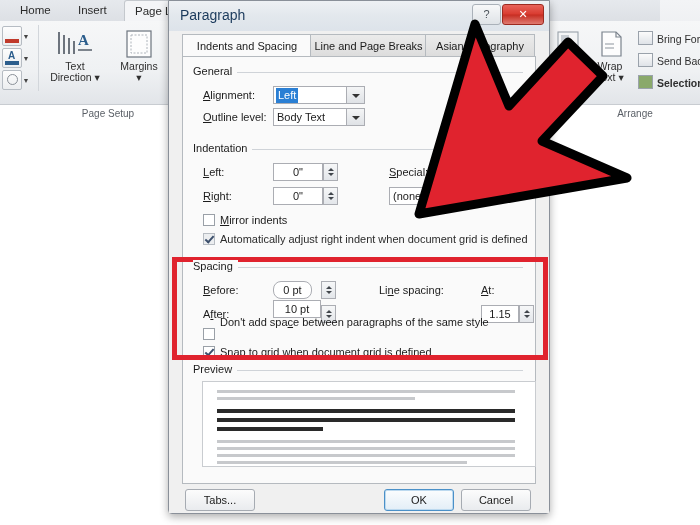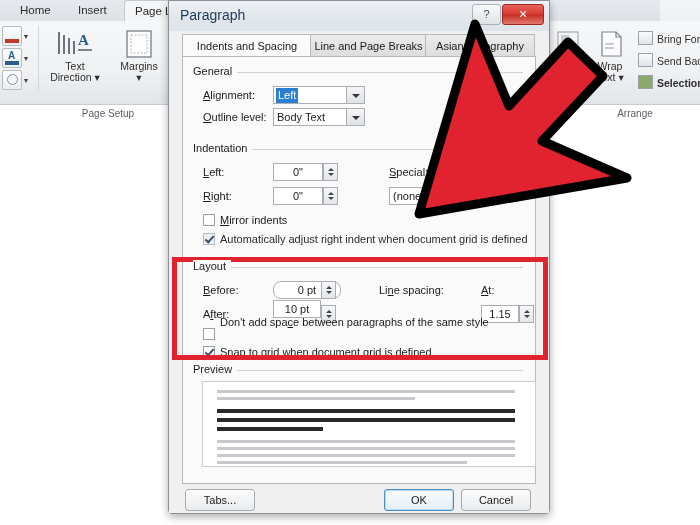--- a/index.html
+++ b/index.html
@@ -295,25 +295,25 @@
         <div class="chk" style="left:10px;top:72px;"></div>
         <div class="lbl" style="left:27px;top:72px;">
           <span class="u">M</span>irror indents</div>
 
         <div class="chk on dis" style="left:10px;top:91px;"></div>
         <div class="lbl" style="left:27px;top:91px;color:#2b2b2b;">Automatically adjust right indent when document grid is defined</div>
       </div>
 
       <div class="grp" style="left:10px;top:203px;width:330px;height:95px;">
         <div class="grp-line" style="left:0;width:330px;"></div>
-        <div class="grp-title">Layout</div>
+        <div class="grp-title">Spacing</div>
 
         <div class="lbl" style="left:10px;top:24px;">
           <span class="u">B</span>efore:</div>
-        <div class="field" style="left:80px;top:21px;width:68px;border-radius:8px;">0 pt</div>
+        <div class="field" style="left:80px;top:21px;width:39px;border-radius:8px;">0 pt</div>
         <div class="spin" style="left:128px;top:21px;"></div>
 
         <div class="lbl" style="left:10px;top:48px;">
           A<span class="u">f</span>ter:</div>
         <div class="field" style="left:80px;top:40px;width:48px;">10 pt</div>
         <div class="spin" style="left:128px;top:45px;"></div>
 
         <div class="lbl" style="left:186px;top:24px;">
           Li<span class="u">n</span>e spacing:</div>
 

